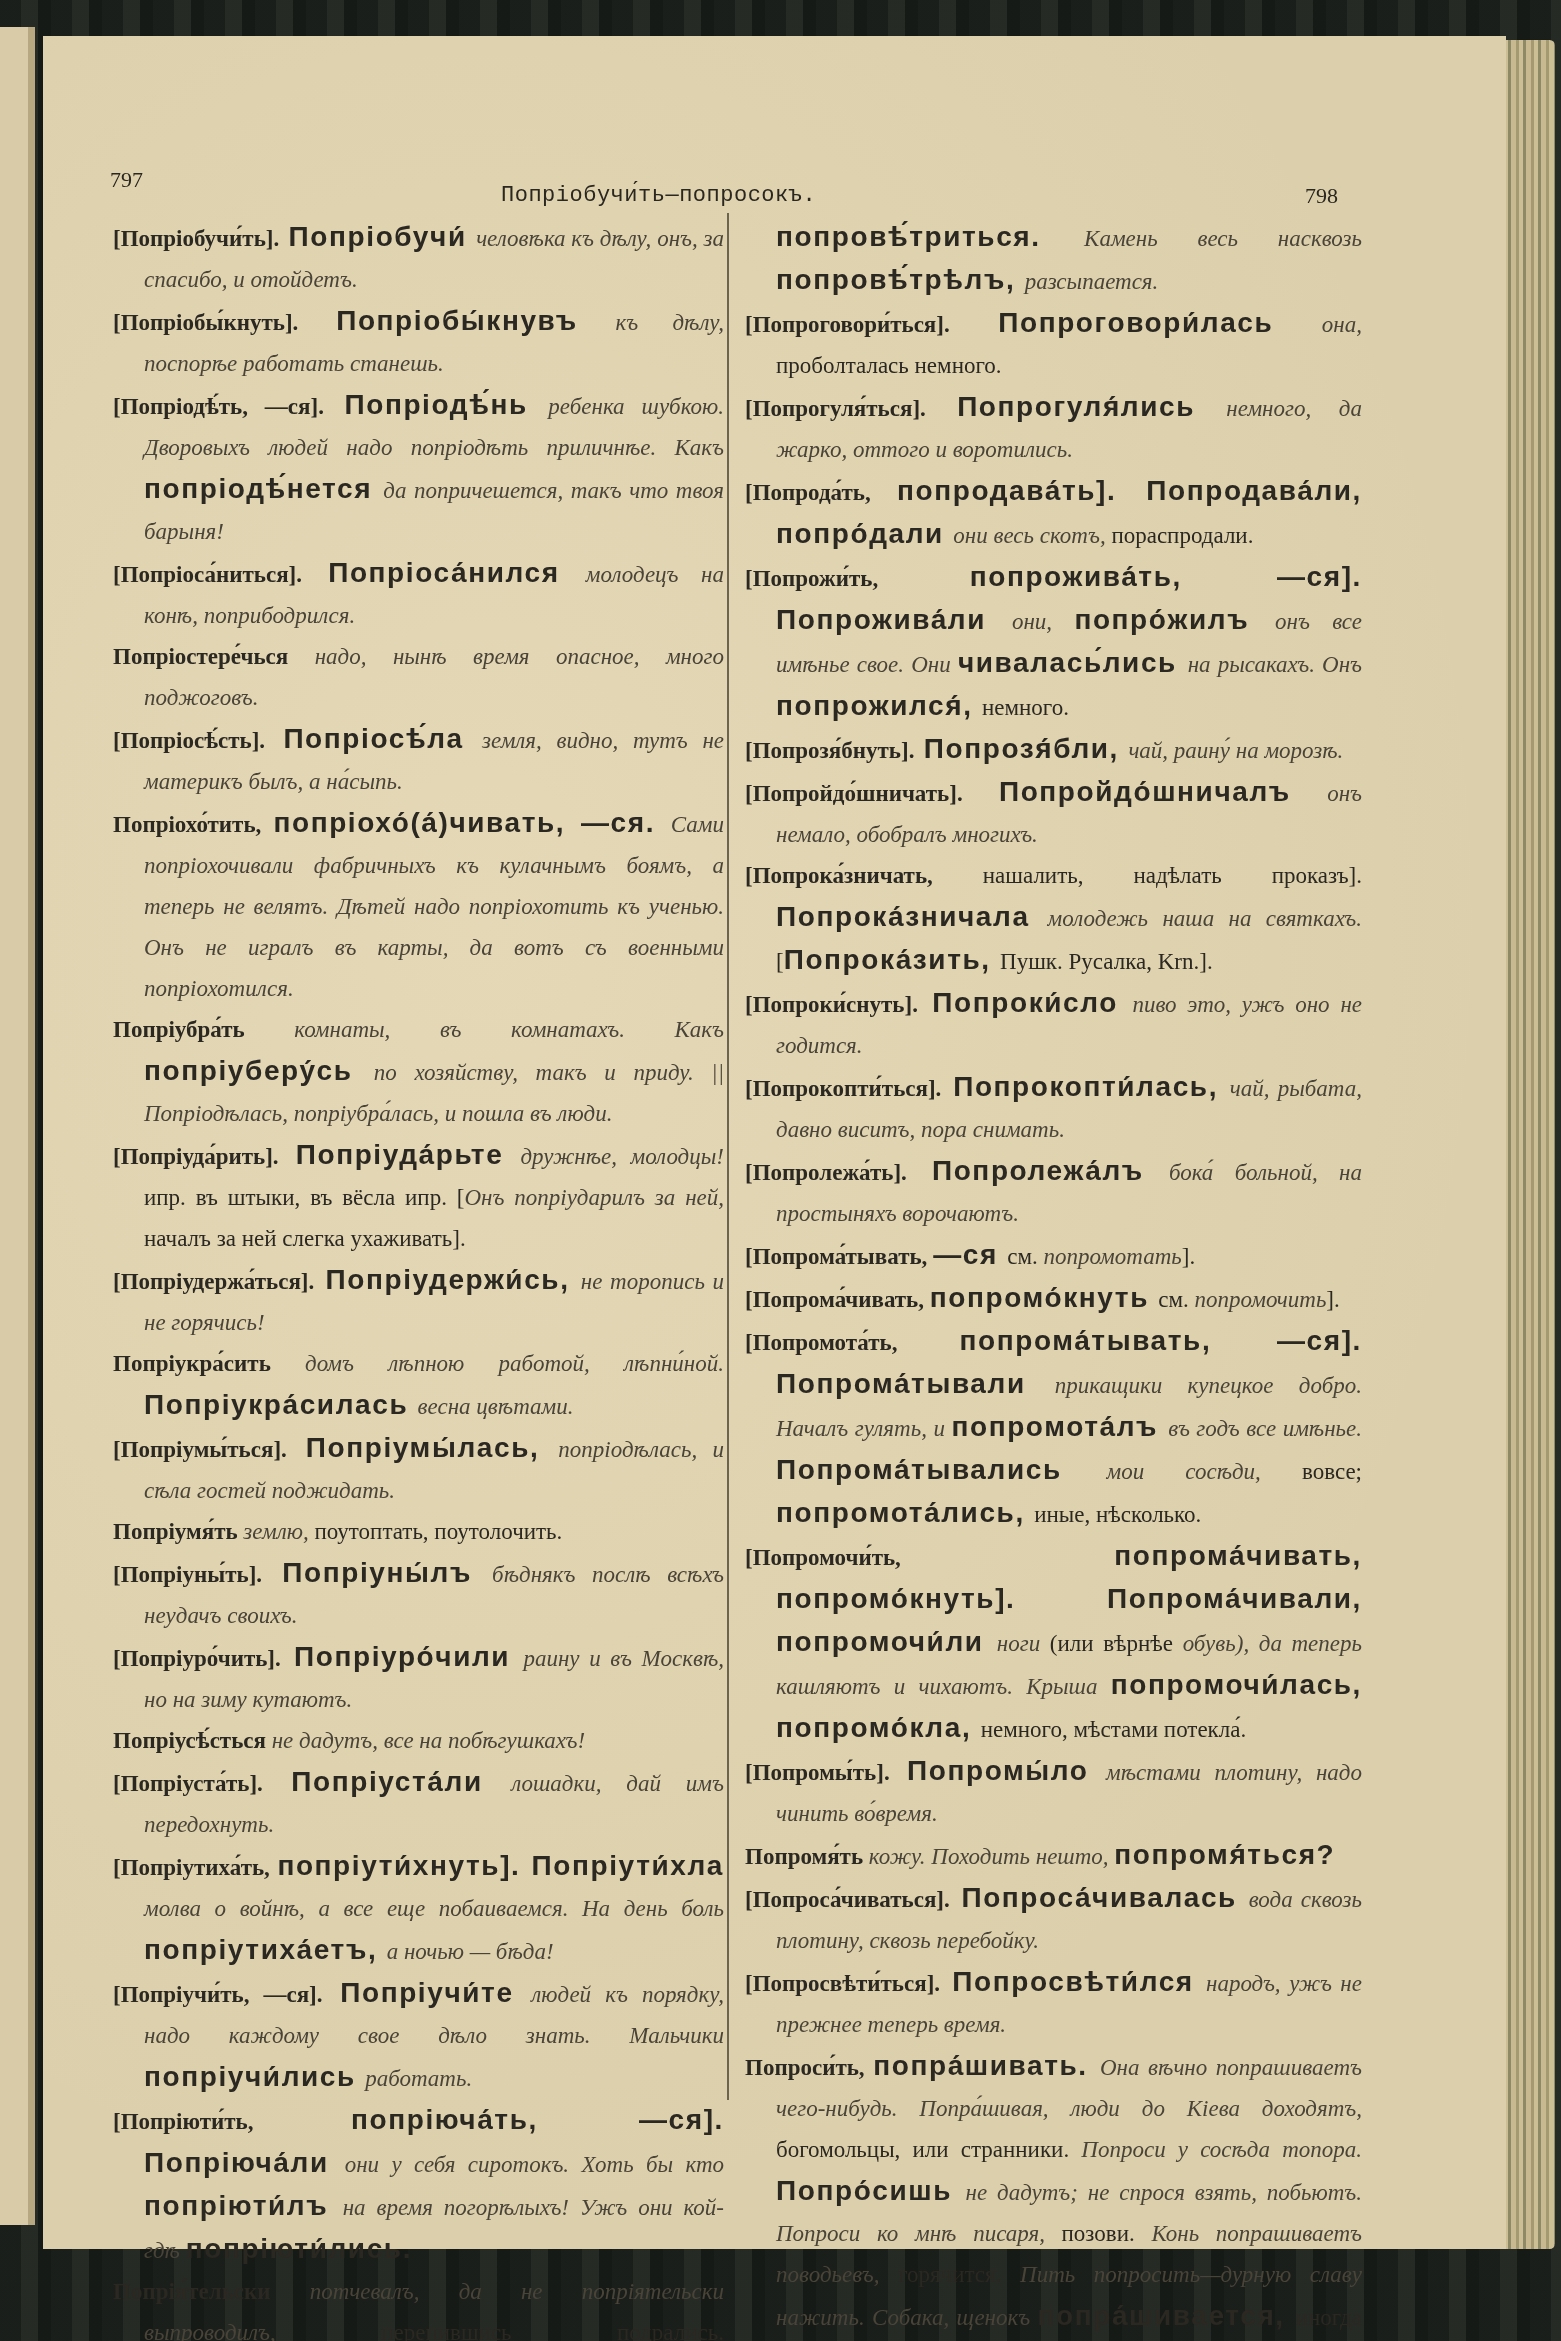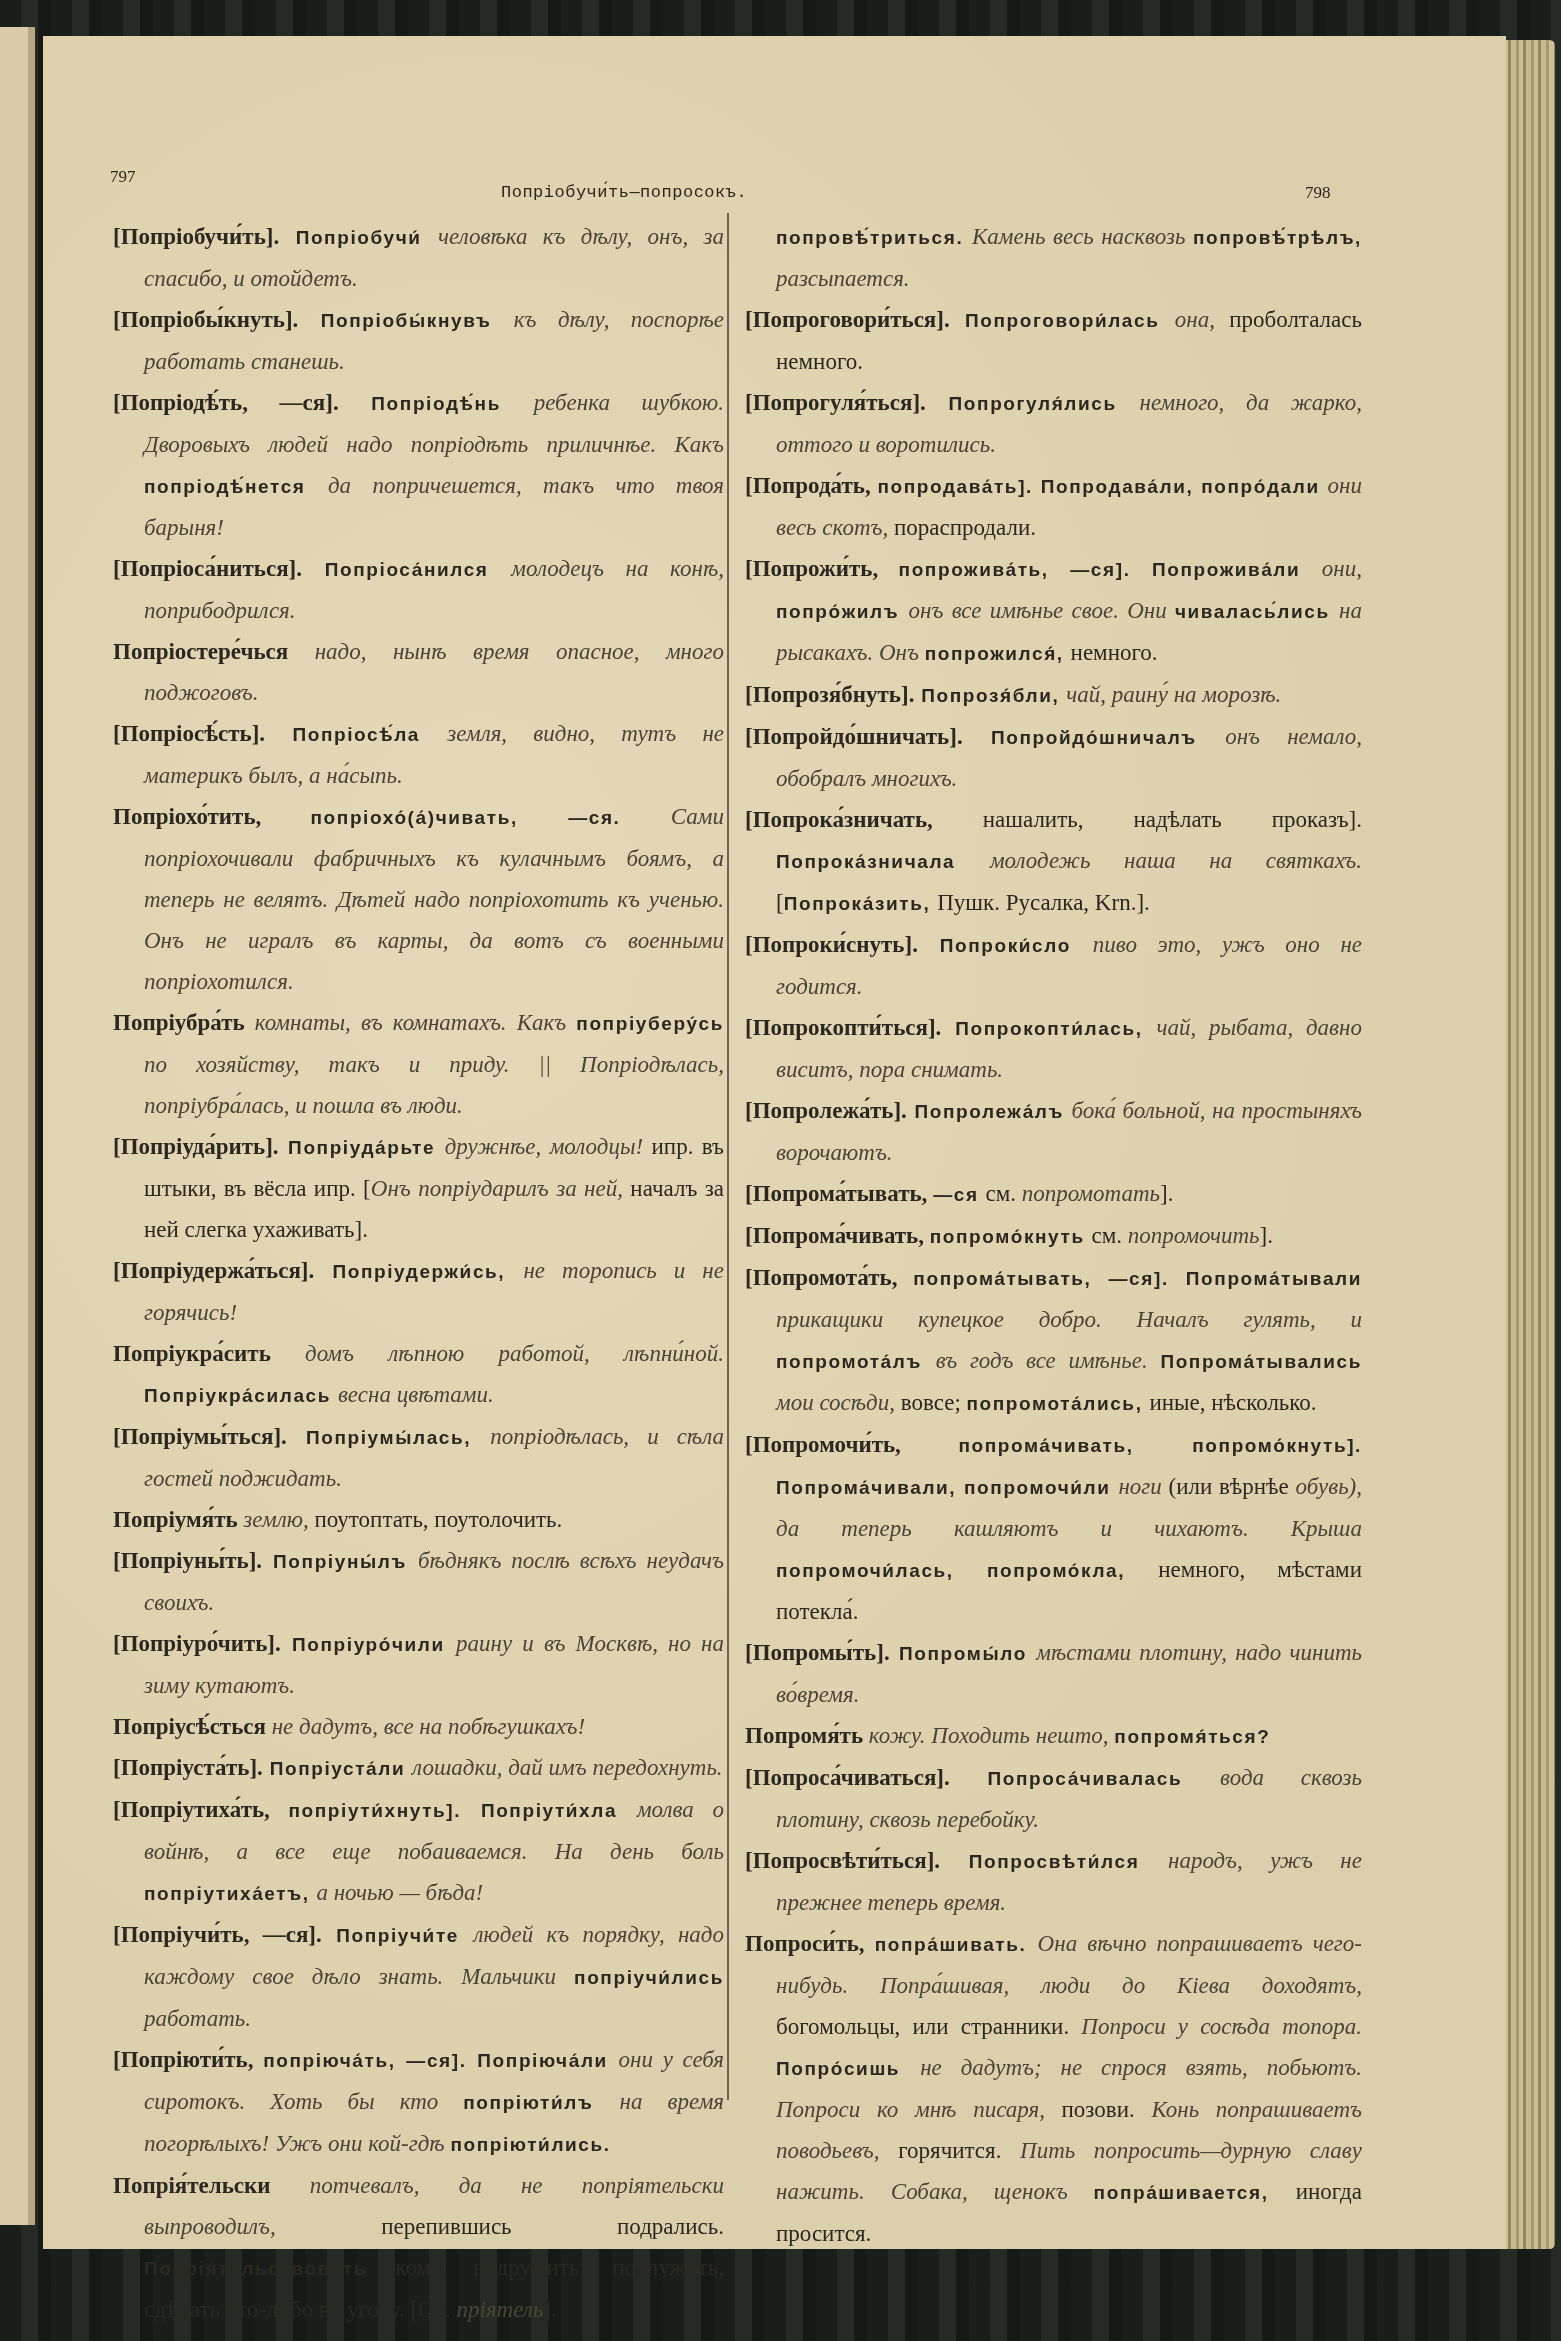--- a/index.html
+++ b/index.html
@@ -5,31 +5,31 @@
   html,body{margin:0;padding:0;}
   body{width:1561px;height:2342px;background:#1f2420;position:relative;overflow:hidden;font-family:"Liberation Serif","DejaVu Serif",serif;}
   .bg-texture{position:absolute;inset:0;background:
     repeating-linear-gradient(90deg,#1a1e1b 0 21.4px,#262b26 21.4px 38px,#151915 38px 51px);opacity:.9;}
   .left-leaf{position:absolute;left:0;top:27px;width:28px;height:2198px;background:#d9cba8;border-right:7.5px solid #b8a882;}
   .page-stack{position:absolute;left:1501px;top:40px;width:54px;height:2209px;
     background:repeating-linear-gradient(90deg,#a39a72 0 3.2px,#cdbf95 3.2px 7.5px,#8f8a66 7.5px 9.7px,#c8b990 9.7px 15px);
     border-radius:0 5.4px 5.4px 0;}
   .page{position:absolute;left:43px;top:36px;width:1463px;height:2213px;background:#dccfab;
     background-image:radial-gradient(ellipse at 30% 40%,rgba(235,222,190,.6),rgba(210,195,160,0) 70%);}
-  .header{position:absolute;top:131px;left:0;width:100%;height:38px;font-size:17px;color:#2a2620;}
+  .header{position:absolute;top:131px;left:0;width:100%;height:38px;font-size:22px;color:#2a2620;}
   .pn-left{position:absolute;left:67px;top:0;}
   .pn-right{position:absolute;left:1262px;top:16px;}
   .running-title{position:absolute;left:458px;top:16px;letter-spacing:0.5px;font-family:Liberation Mono, monospace;}
   .col{position:absolute;top:180px;font-size:23px;line-height:41px;color:#2b2721;}
   .col-left{left:70px;width:611px;}
   .col-right{left:702px;width:617px;}
   .divider{position:absolute;left:684px;top:177px;width:1.6px;height:1887px;background:#6b6453;}
   .entry{text-indent:-31px;padding-left:31px;text-align:justify;margin:0;}
   .hw{font-weight:bold;font-family:"Liberation Serif",serif;margin-top:31px;}
-  .b{font-weight:bold;letter-spacing:1.6px;font-family:"Liberation Sans",sans-serif;font-size:19px;}
+  .b{font-weight:bold;letter-spacing:1.6px;font-family:"Liberation Sans",sans-serif;font-size:28px;}
   .i{font-style:italic;color:#4a4438;}
   .n{}
 </style>
 </head>
 <body>
 
 <div class="bg-texture"></div>
 <div class="left-leaf"></div>
 <div class="page-stack"></div>
 

